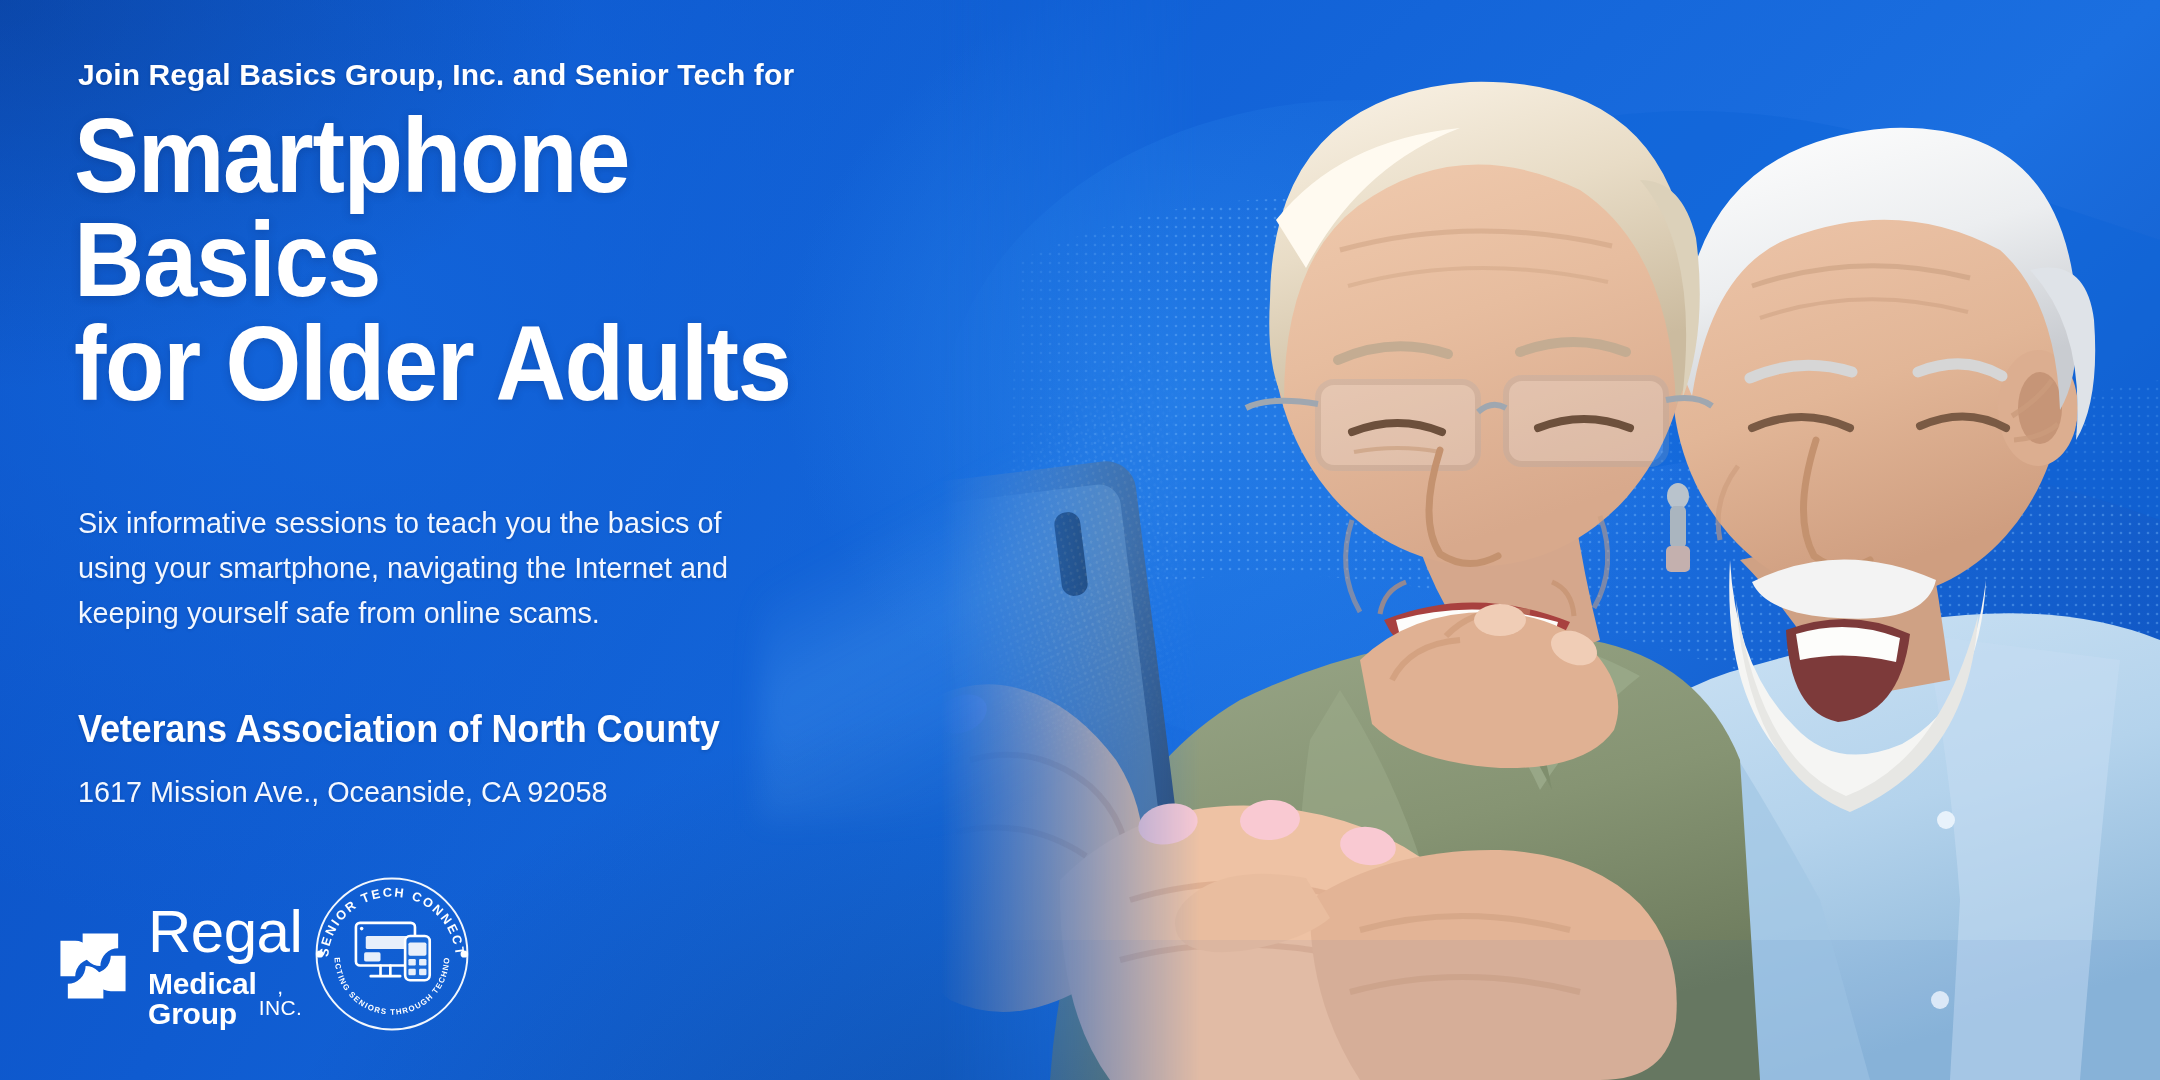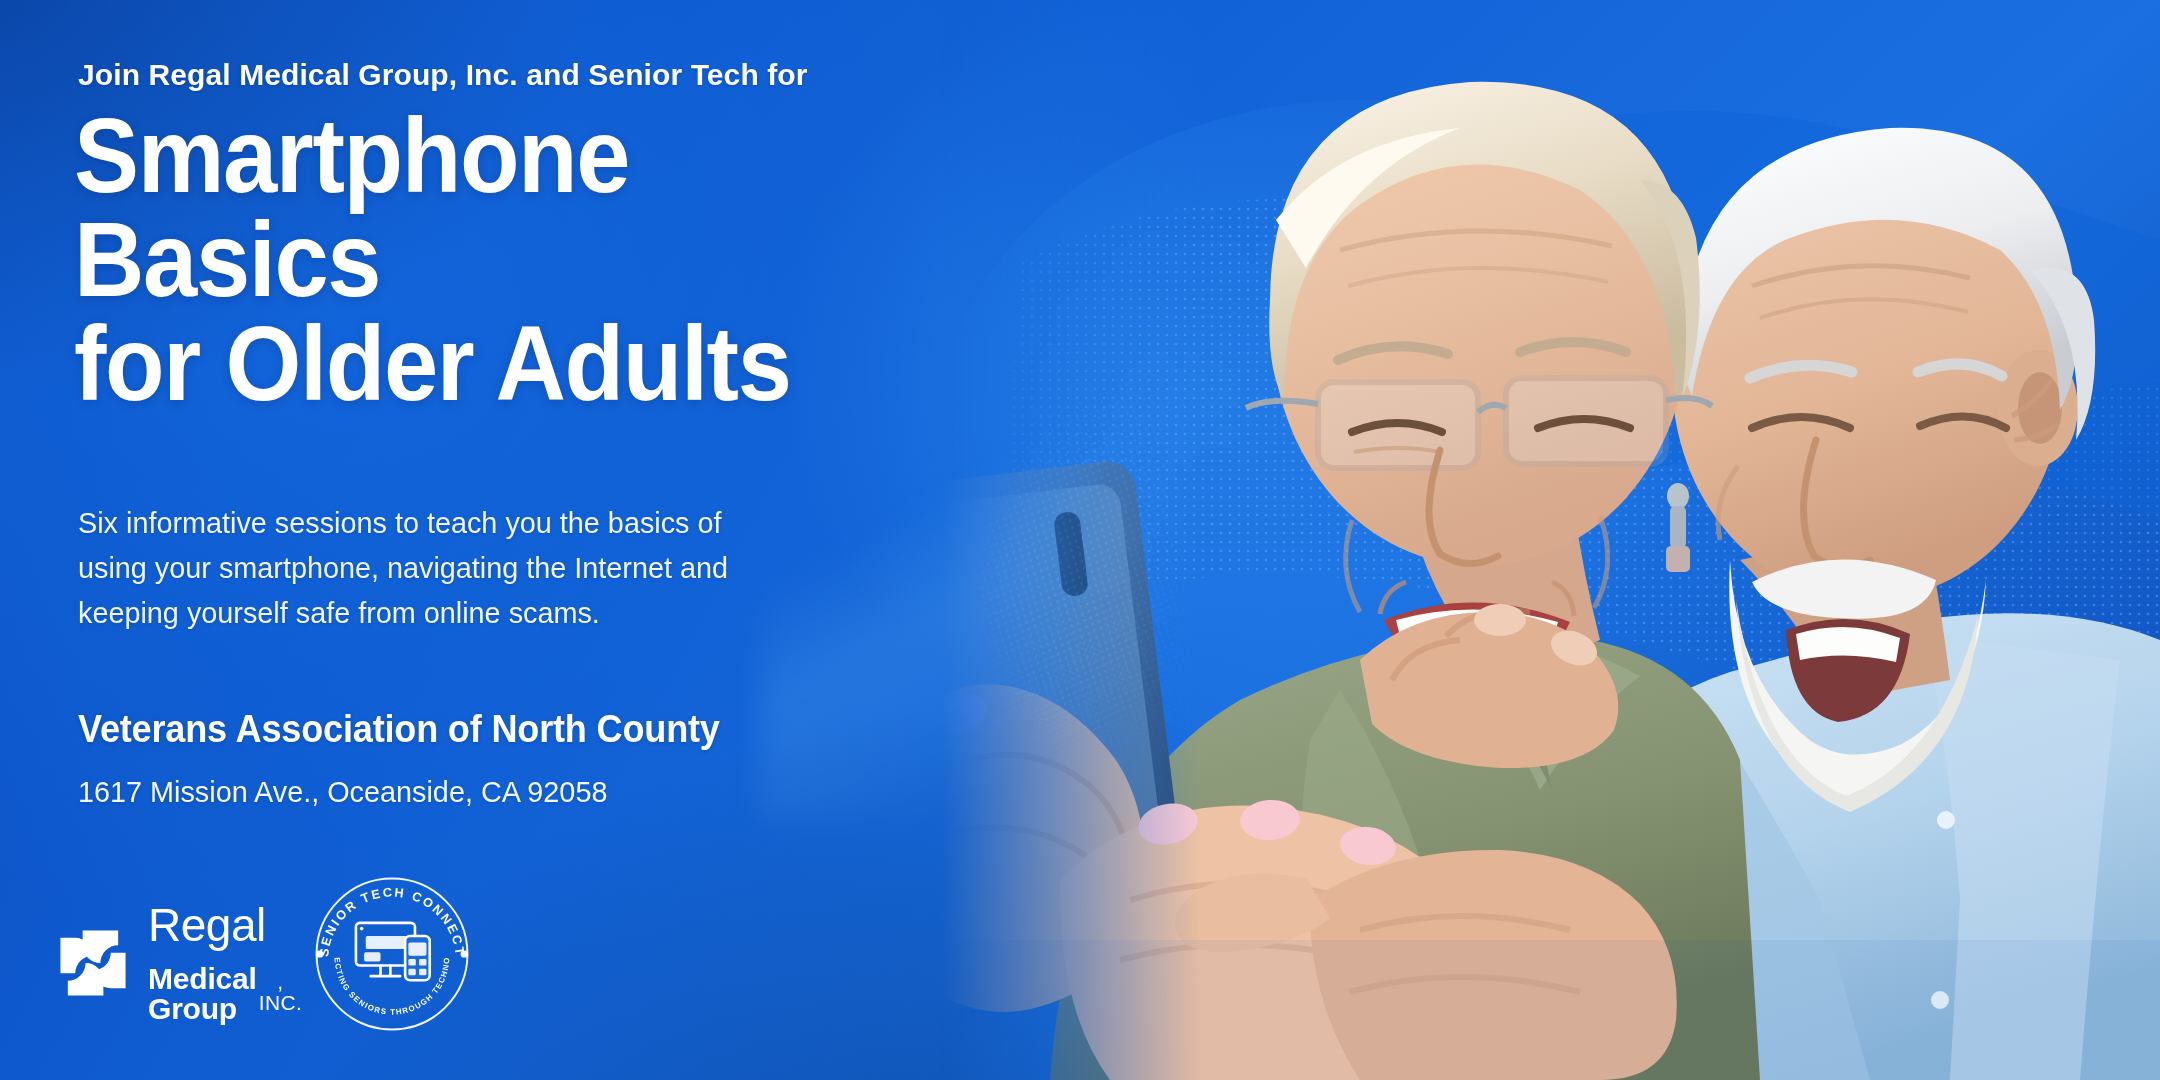--- a/index.html
+++ b/index.html
@@ -94,22 +94,22 @@
     color:#f4f8ff;font-size:30px;font-weight:400;
     transform:scaleX(.96);transform-origin:left top;
     text-shadow:0 1px 3px rgba(0,30,80,.22);
   }
 
   
   .logos{position:absolute;left:0;top:880px;height:150px;}
   .regal{position:absolute;left:56px;top:22px;display:flex;align-items:center;gap:18px;}
   .regal-mark{width:74px;height:74px;flex:none;}
   .regal-word{display:flex;flex-direction:column;justify-content:center;line-height:1;}
-  .regal-top{color:#fff;font-size:46px;font-weight:400;letter-spacing:-.5px;}
-  .regal-bot{color:#fff;font-size:30px;font-weight:700;letter-spacing:-.2px;margin-top:16px;display:flex;align-items:baseline;gap:2px;}
+  .regal-top{color:#fff;font-size:60px;font-weight:400;letter-spacing:-.5px;}
+  .regal-bot{color:#fff;font-size:30px;font-weight:700;letter-spacing:-.2px;margin-top:7px;display:flex;align-items:baseline;gap:2px;}
   .regal-inc{font-size:21px;font-weight:400;letter-spacing:.4px;text-align:center;}
   .stc{position:absolute;left:310px;top:-8px;width:164px;height:164px;}
   .stc svg{display:block;width:164px;height:164px;}
 </style>
 </head>
 <body>
 
 <div class="banner">
 
   <div class="bg-base"></div>
@@ -300,21 +300,21 @@
         <ellipse cx="560" cy="620" rx="26" ry="16" fill="#f0cdb6"></ellipse>
         <ellipse cx="634" cy="648" rx="24" ry="16" transform="rotate(22 634 648)" fill="#f0cdb6"></ellipse>
       </g>
 
       <rect x="0" y="940" width="1220" height="140" fill="#0b4fc2" opacity="0.06"></rect>
     </svg>
   </div>
 
   <div class="content">
 
-    <div class="eyebrow">Join Regal Medical Group, Inc. and Senior Tech for</div>
+    <div class="eyebrow">Join Regal Basics Group, Inc. and Senior Tech for</div>
 
     <div class="headline">
       <span class="l1">Smartphone Basics</span>
       <span class="l2">for Older Adults</span>
     </div>
 
     <div class="paragraph">Six informative sessions to teach you the basics of using your smartphone, navigating the Internet and keeping yourself safe from online scams.</div>
 
     <div class="venue">Veterans Association of North County</div>
     <div class="address">1617 Mission Ave., Oceanside, CA 92058</div>

